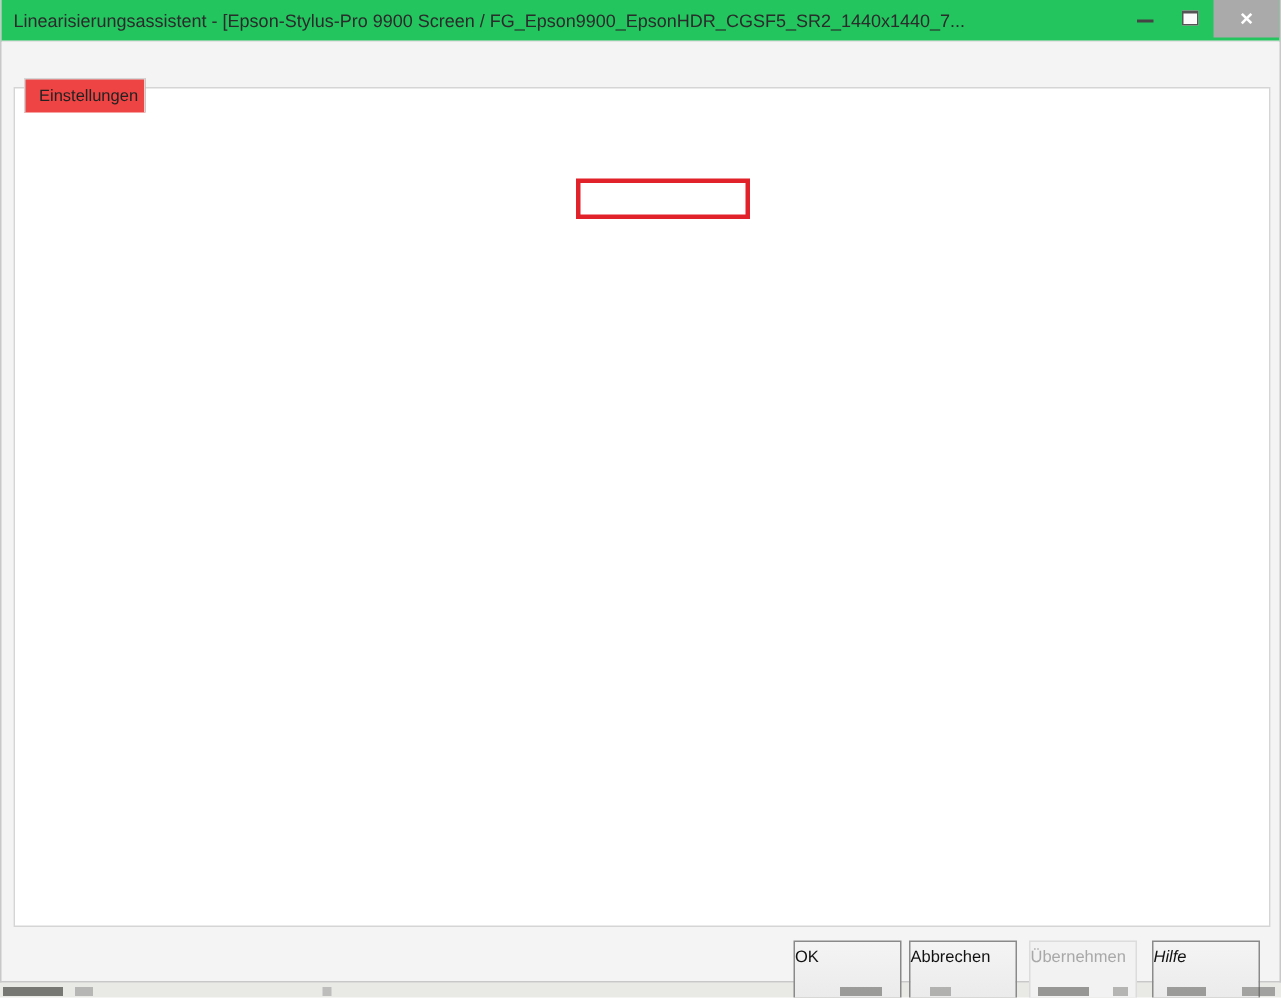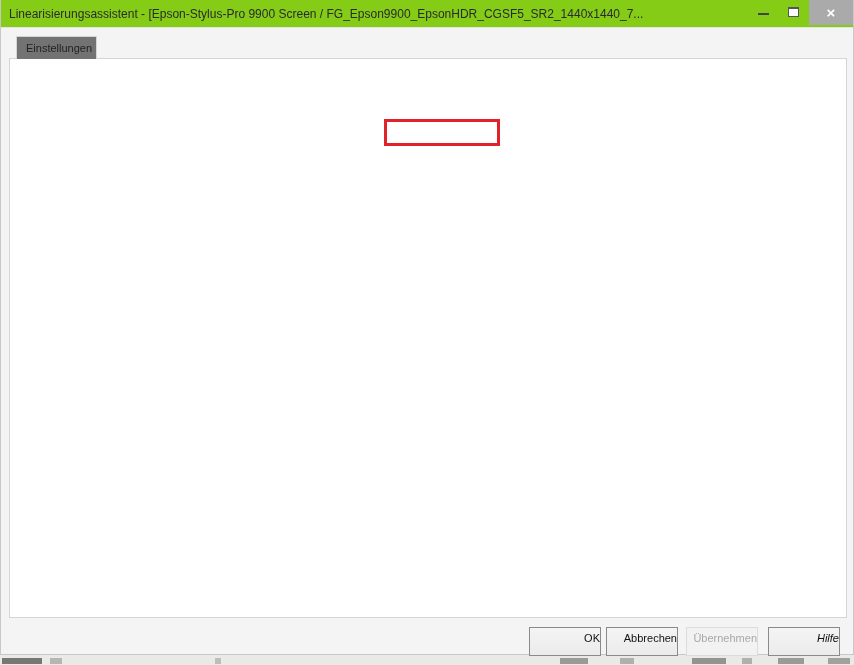--- a/index.html
+++ b/index.html
@@ -12,42 +12,42 @@
     position: relative;
     overflow: hidden;
   }
   #window {
     position: absolute; left: 0; top: 0; width: 854px; height: 655px;
     background: #f4f4f4; border: 1px solid #c8c8c8; border-top: none;
   }
   
   #titlebar {
     position: absolute; left: 0; top: 0; width: 100%; height: 28px;
-    background: #84cc16; border-bottom: 1px solid #e3e3e3;
+    background: #22c55e; border-bottom: 1px solid #e3e3e3;
   }
   #title-text {
     position: absolute; left: 8px; top: 7px; font-size: 12px; color: #2b2b2b;
     white-space: nowrap; overflow: hidden; max-width: 740px;
   }
   .win-btn { position: absolute; top: 0; height: 25px; text-align: center; cursor: default; }
   #btn-min  { left: 748px; width: 28px; }
   #btn-max  { left: 778px; width: 28px; }
   #btn-close{ left: 808px; width: 44px; background: #aaaaaa; color: #ffffff; }
   .glyph-min {
     display: inline-block; width: 11px; border-bottom: 2px solid #444; margin-top: 13px;
   }
   .glyph-max {
     display: inline-block; width: 11px; height: 10px; border: 1px solid #555;
     border-top-width: 2px; margin-top: 7px; background: #fbfbfb;
   }
   .glyph-close { font-size: 15px; line-height: 25px; font-weight: bold; }
   
   #tab-einstellungen {
-    position: absolute; left: 15px; top: 36px; width: 81px; height: 23px;
-    background: #737373; border: 1px solid #d5d5d5; border-bottom: none;
+    position: absolute; left: 15px; top: 52px; width: 81px; height: 23px;
+    background: #ef4444; border: 1px solid #d5d5d5; border-bottom: none;
     z-index: 2; padding: 5px 0 0 9px; font-size: 11px; color: #222;
   }
   #tab-panel {
     position: absolute; left: 8px; top: 58px; width: 838px; height: 560px;
     background: #ffffff; border: 1px solid #d5d5d5; z-index: 1;
   }
   
   .section-heading { position: absolute; font-size: 12px; font-weight: bold; color: #111; }
   #heading-drucker { left: 32px; top: 70px; }
   #heading-target  { left: 32px; top: 251px; }
@@ -111,23 +111,23 @@
     color: #1c1c1c;
   }
   
   #btn-weiter {
     position: absolute; left: 633px; top: 537px; width: 178px; height: 22px;
     background: #f2f2f2; border: 1px solid #dcdcdc; color: #a8a8a8;
     text-align: center; padding-top: 4px; cursor: default;
   }
   
   .footer-btn {
-    position: absolute; top: 627px; width: 72px; height: 29px;
+    position: absolute; top: 627px; width: 72px; height: 39px;
     background: linear-gradient(#f4f4f4, #ebebeb); border: 1px solid #8a8a8a;
-    font-size: 11px; text-align: right; padding-top: 4px; color: #111; cursor: default;
+    font-size: 11px; text-align: left; padding-top: 4px; color: #111; cursor: default;
   }
   #btn-ok        { left: 528px; }
   #btn-abbrechen { left: 605px; }
   #btn-uebernehmen { left: 685px; border-color: #dcdcdc; color: #a8a8a8; background: #f2f2f2; }
   #btn-hilfe     { left: 767px; font-style: italic; }
   
   #bottom-strip { position: absolute; left: 0; top: 656px; width: 854px; height: 9px; }
   .smudge { position: absolute; top: 2px; height: 6px; background: #5a5a58; opacity: 0.8; }
   .s1 { left: 2px;   width: 40px; }
   .s2 { left: 50px;  width: 12px; opacity: 0.35; }

